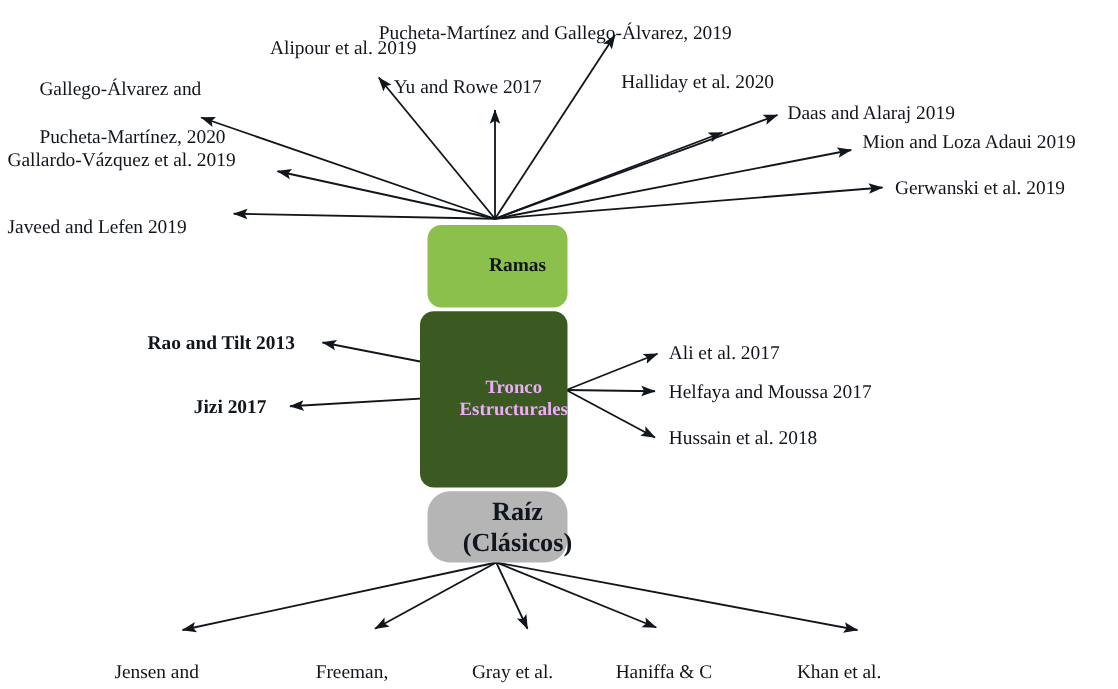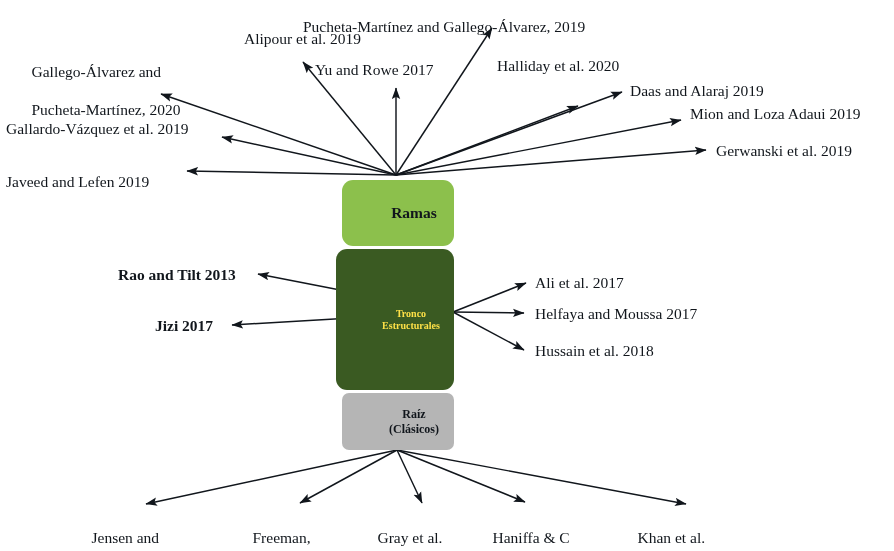--- a/index.html
+++ b/index.html
@@ -45,32 +45,32 @@
     color: #11161c;
     font-size: 15.5px;
   }
   .node-tronco {
     left: 336px;
     top: 249px;
     width: 118px;
     height: 141px;
     background: #3a5a22;
     border-radius: 11px;
-    color: #fde047;
-    font-size: 10px;
+    color: #f0abfc;
+    font-size: 15px;
   }
   .node-raiz {
     left: 342px;
     top: 393px;
     width: 112px;
     height: 57px;
     background: #b5b5b5;
-    border-radius: 7px;
+    border-radius: 18px;
     color: #11161c;
-    font-size: 12px;
+    font-size: 21px;
   }
   .lbl {
     position: absolute;
     white-space: pre;
     line-height: 1.22;
     font-size: 15.5px;
   }
   .lbl.bold { font-weight: bold; }
   .lbl.ctr  { text-align: left; }
 </style>
@@ -134,21 +134,21 @@
 
   <div class="lbl ctr" style="left:16px; top:44px; width:220px;">
     <span>Gallego-Álvarez and</span><br>
     <span>Pucheta-Martínez, 2020</span>
   </div>
 
   <div class="lbl" style="left:6px; top:120px;">Gallardo-Vázquez et al. 2019</div>
 
   <div class="lbl" style="left:6px; top:173px;">Javeed and Lefen 2019</div>
 
-  <div class="lbl" style="left:216px; top:30px;margin-left:28px;">Alipour et al. 2019</div>
+  <div class="lbl" style="left:216px; top:30px;">Alipour et al. 2019</div>
 
   <div class="lbl" style="left:315px; top:61px;">Yu and Rowe 2017</div>
 
   <div class="lbl" style="left:303px; top:2px;margin-top:16px;">Pucheta-Martínez and Gallego-Álvarez, 2019</div>
 
   <div class="lbl" style="left:497px; top:57px;">Halliday et al. 2020</div>
 
   <div class="lbl" style="left:630px; top:82px;">Daas and Alaraj 2019</div>
 
   <div class="lbl" style="left:690px; top:105px;">Mion and Loza Adaui 2019</div>

